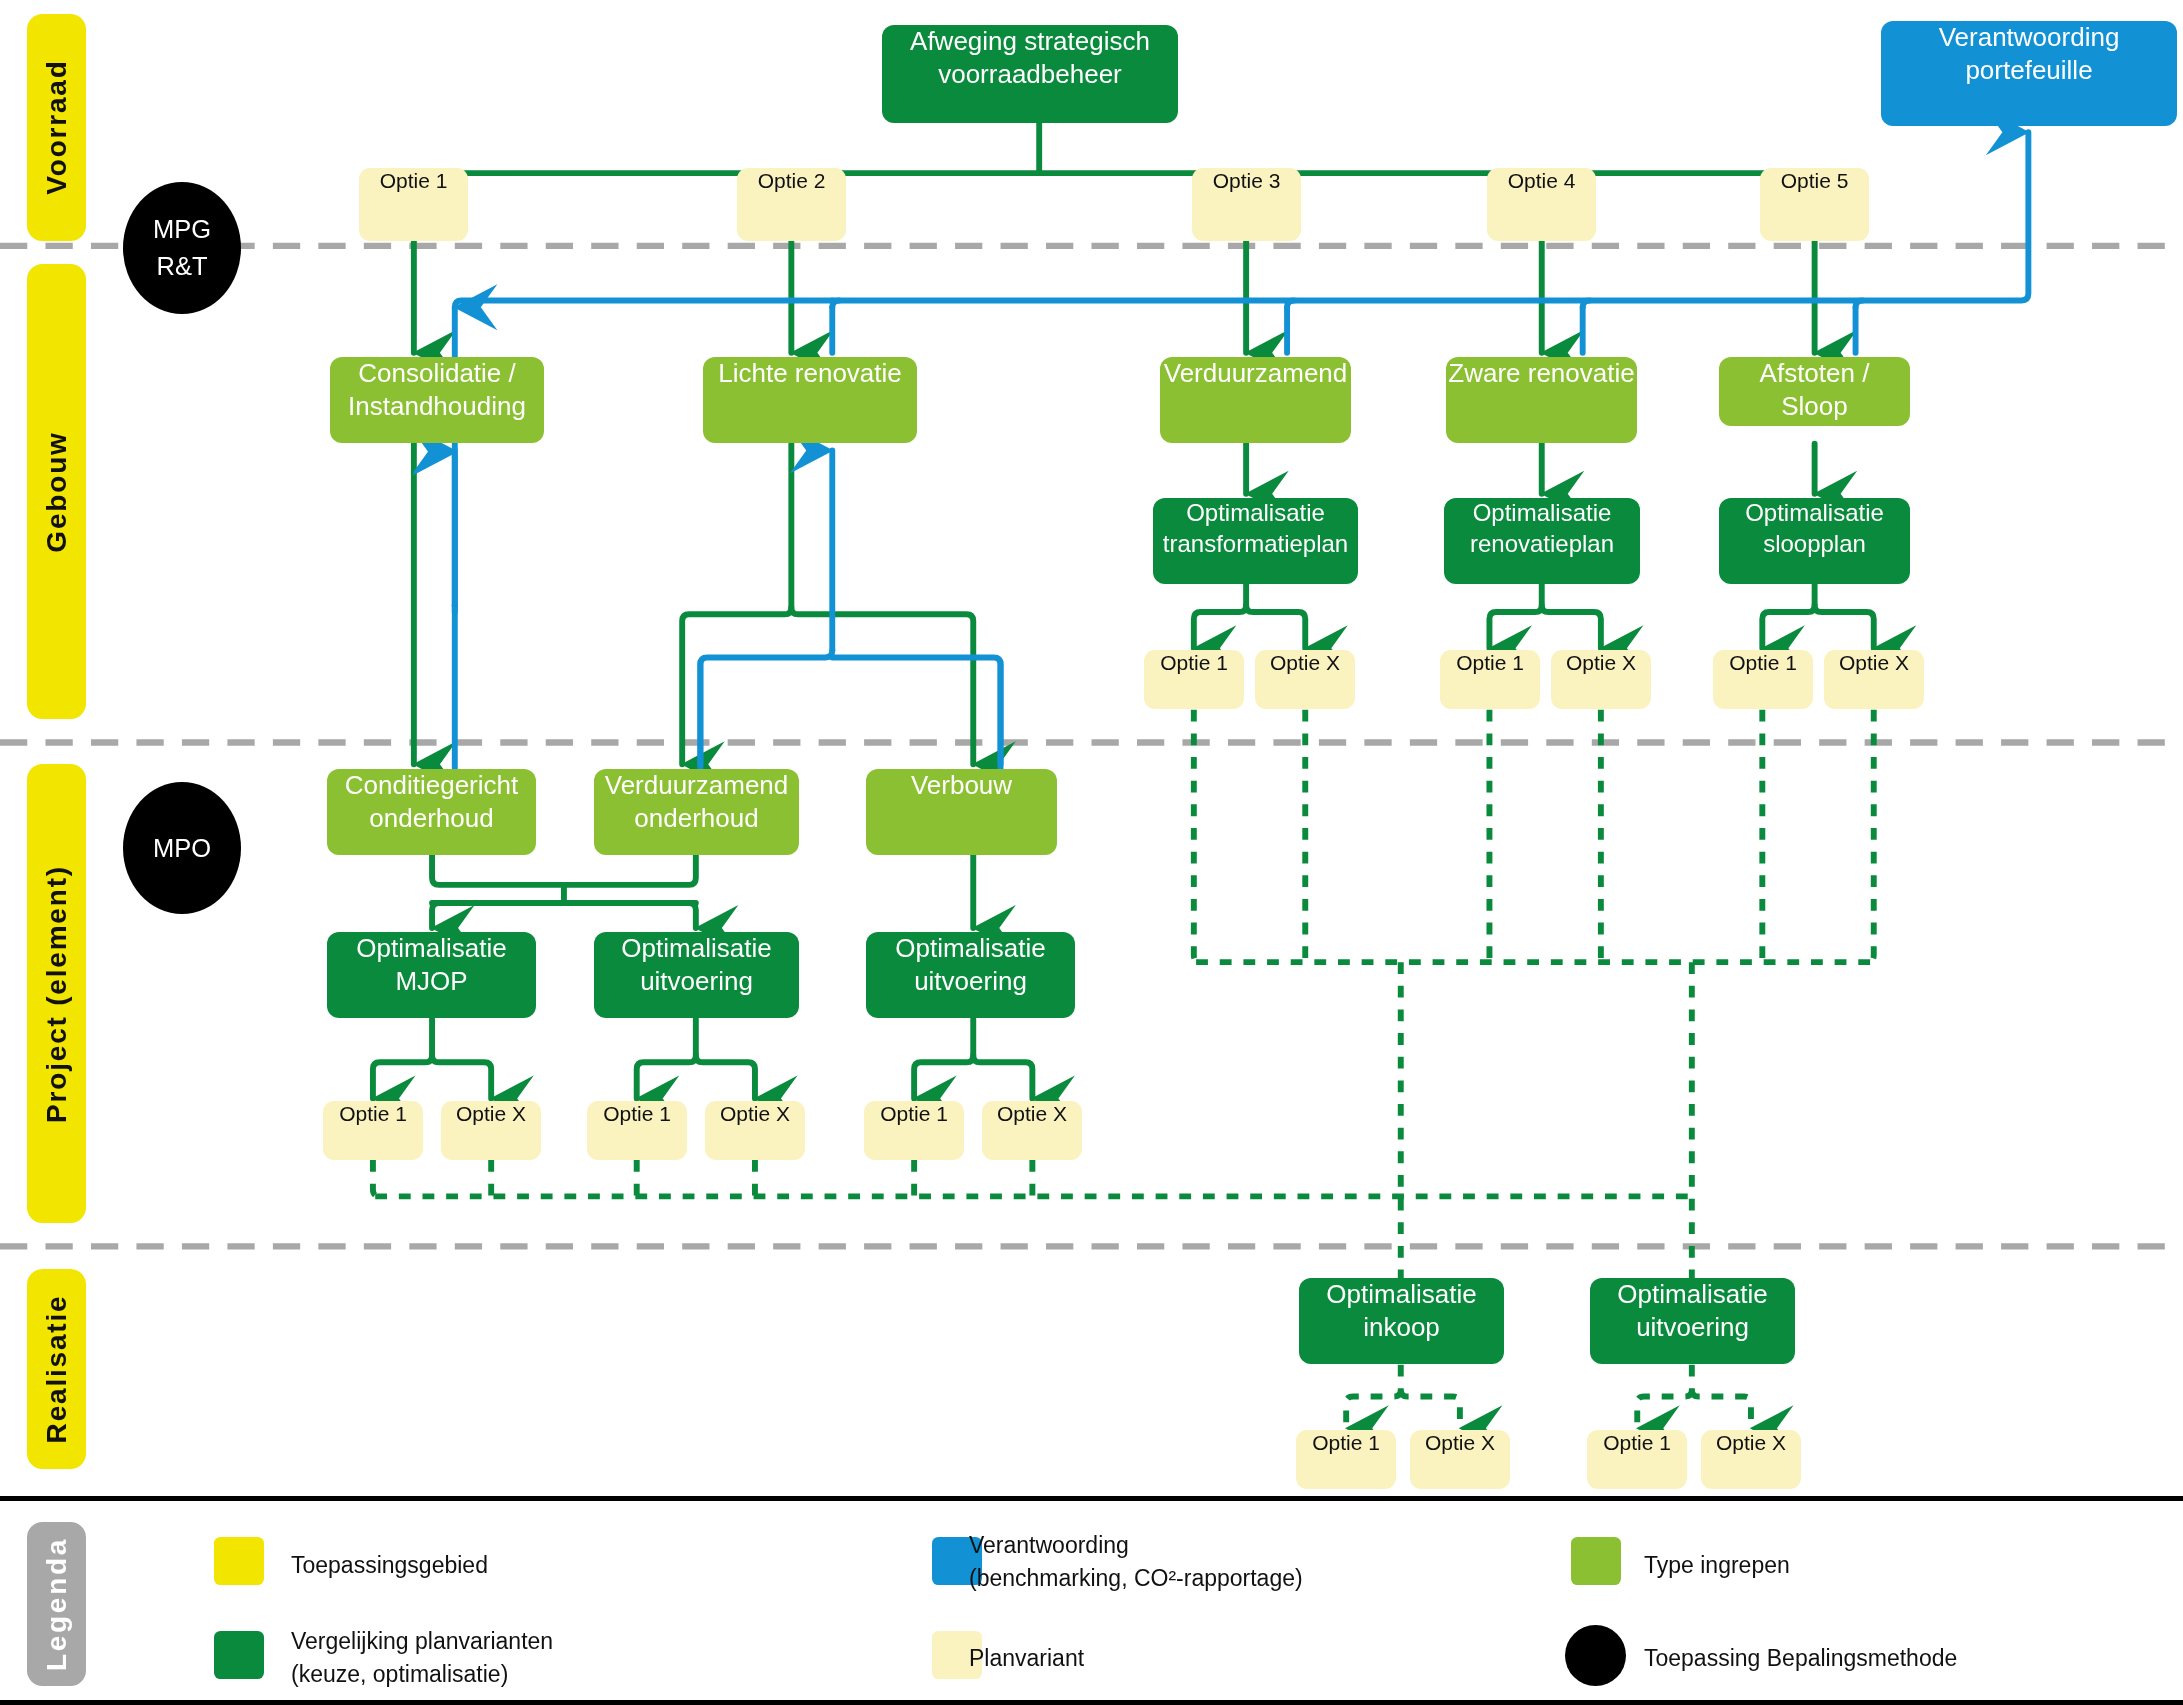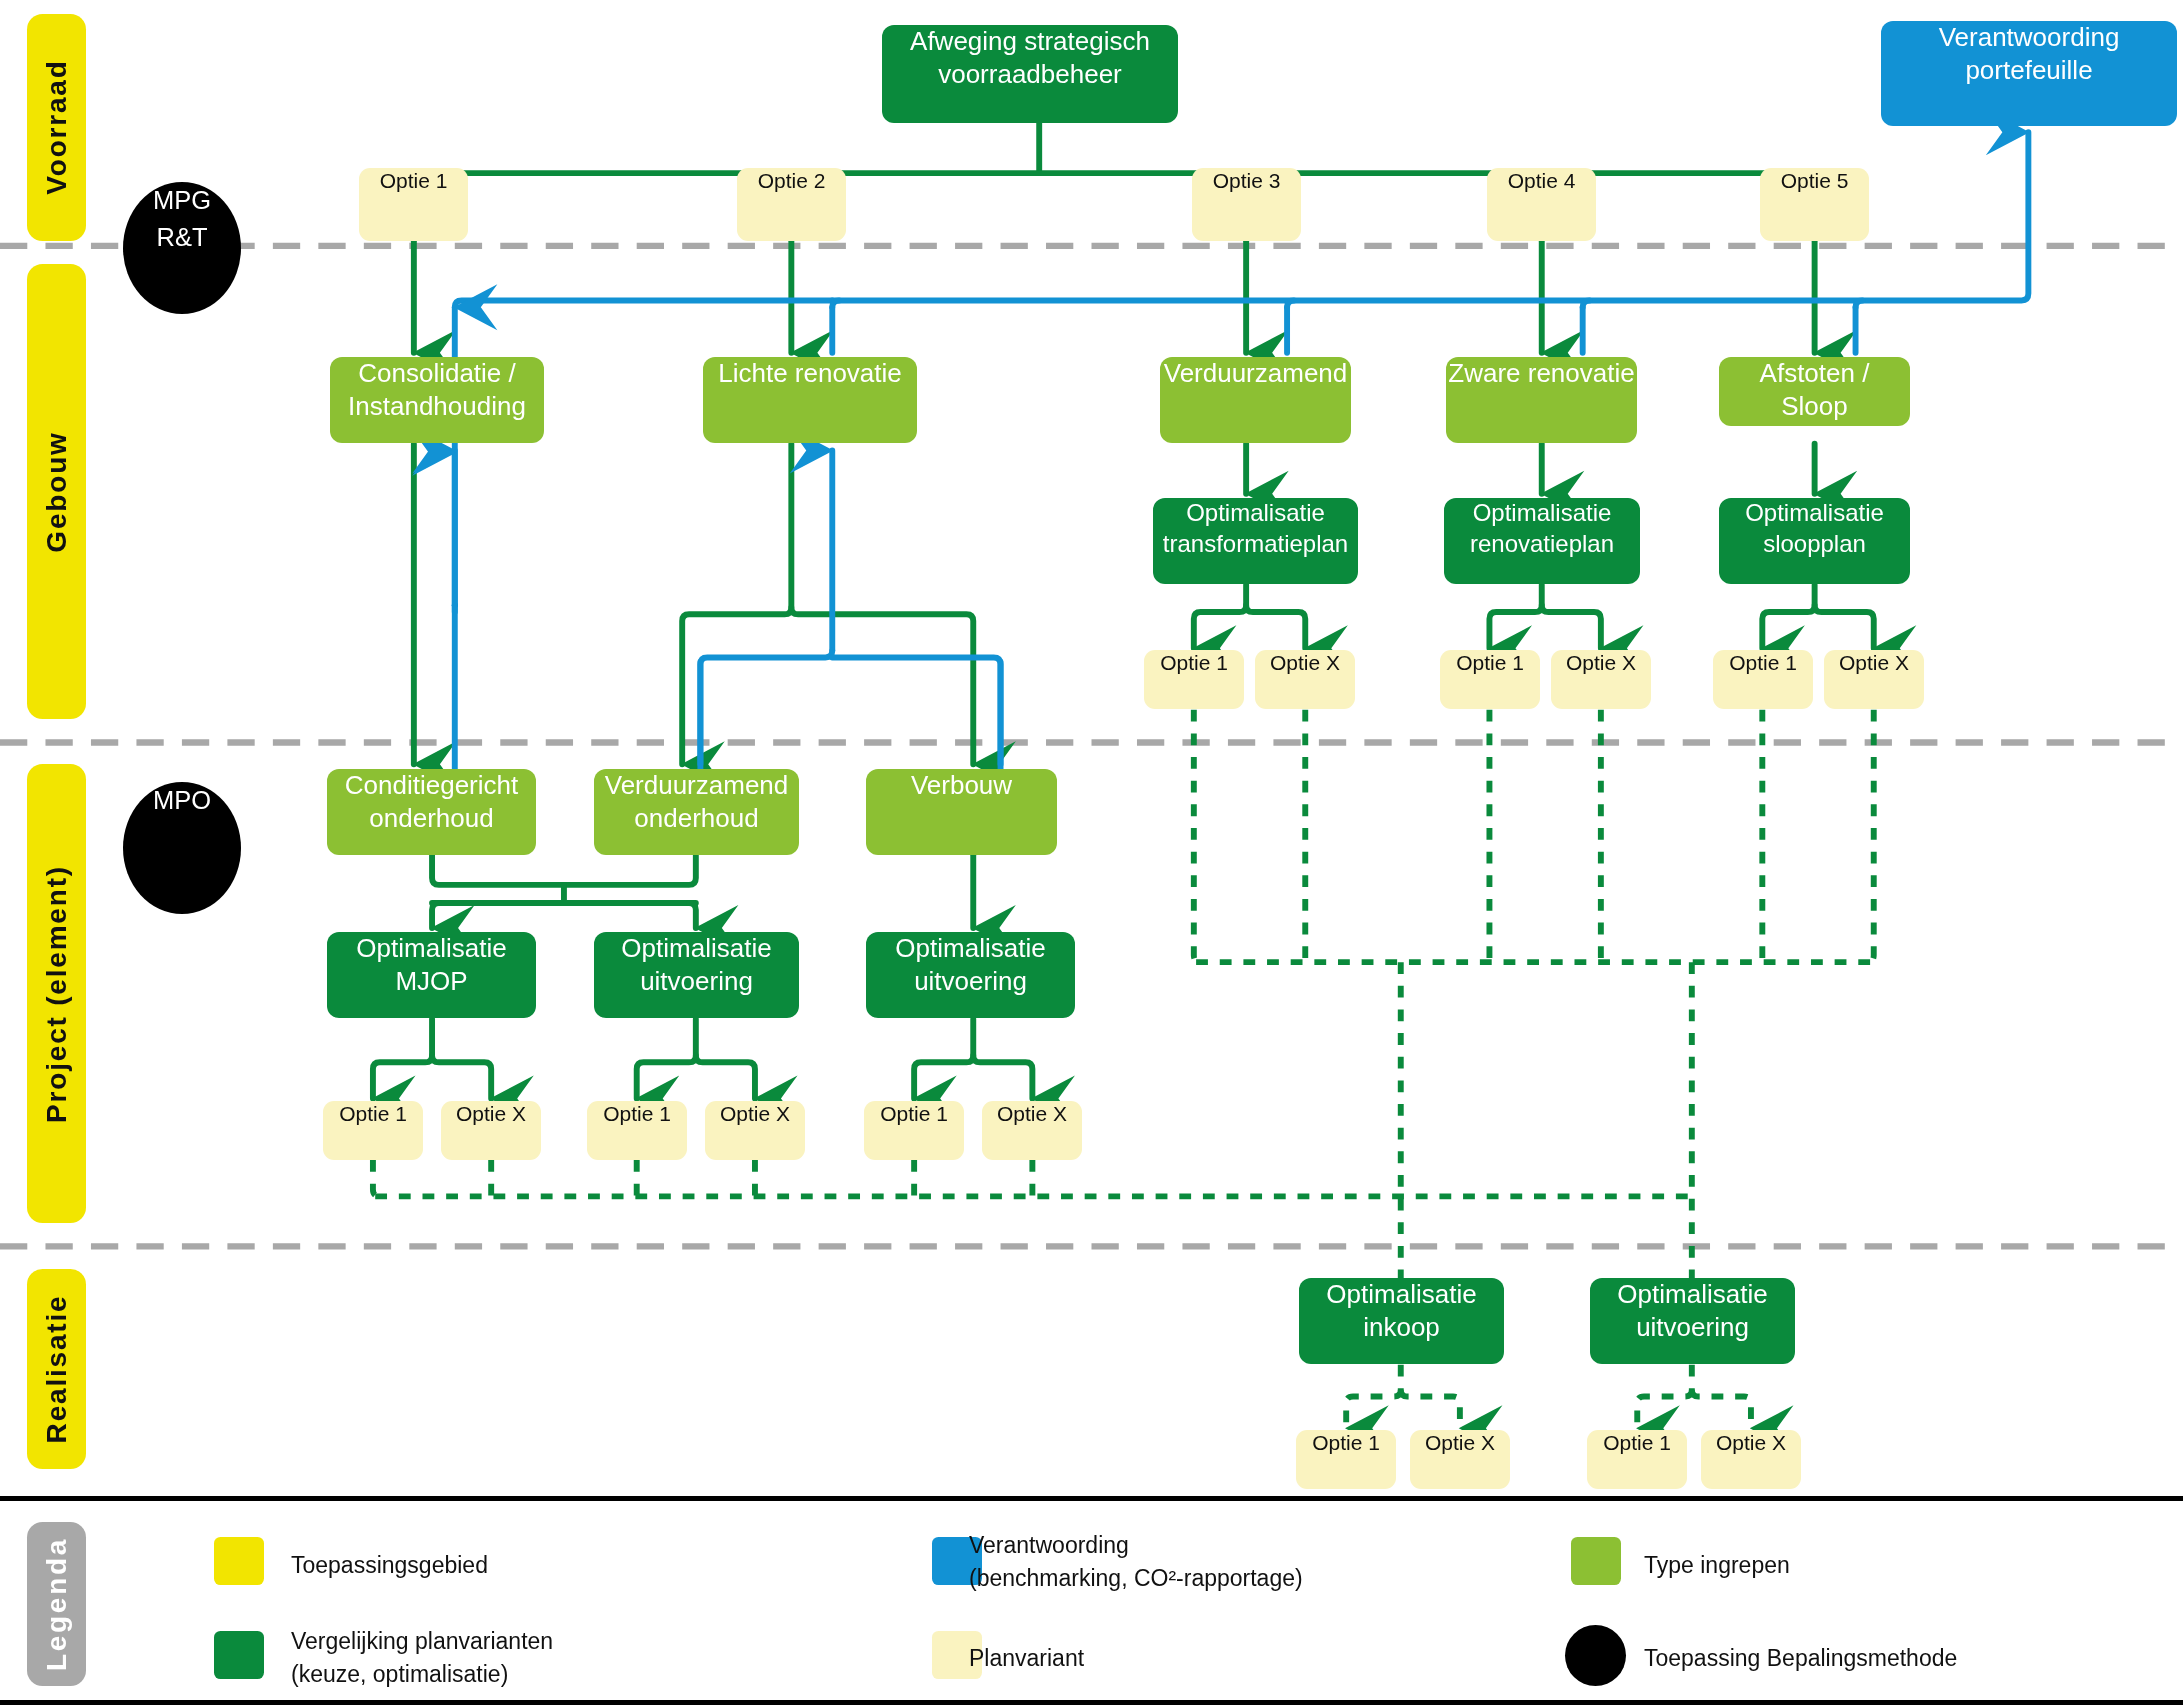--- a/index.html
+++ b/index.html
@@ -23,21 +23,21 @@
       white-space:nowrap;font-weight:bold;font-size:28px;color:#111;
       letter-spacing:1.8px;font-family:"Liberation Sans",sans-serif;}
 
   .legendband{position:absolute;background:#a8a8a8;border-radius:15.5px;}
   .legendband .bandtxt{position:absolute;left:50%;top:50%;
       transform:translate(-50%,-50%) rotate(-90deg);
       white-space:nowrap;font-weight:bold;font-size:28px;color:#ffffff;
       letter-spacing:2.7px;font-family:"Liberation Sans",sans-serif;}
 
   .ellipse{position:absolute;background:#000;border-radius:50%;
-      display:flex;flex-direction:column;align-items:center;
+      display:flex;flex-direction:column;align-items:center;justify-content:center;
       color:#fff;font-size:25.5px;line-height:1.45;text-align:center;}
 
   .legendbox{position:absolute;border-top:5.5px solid #000;border-bottom:5.5px solid #000;
       left:0;width:2183px;background:#fff;box-sizing:border-box;}
   .sw{position:absolute;border-radius:6.4px;}
   .lgtxt{position:absolute;font-size:23px;color:#111;line-height:1.45;
       white-space:pre-line;font-family:"Liberation Sans",sans-serif;}
   .lgellipse{position:absolute;background:#000;border-radius:50%;}
 </style>
 </head>

